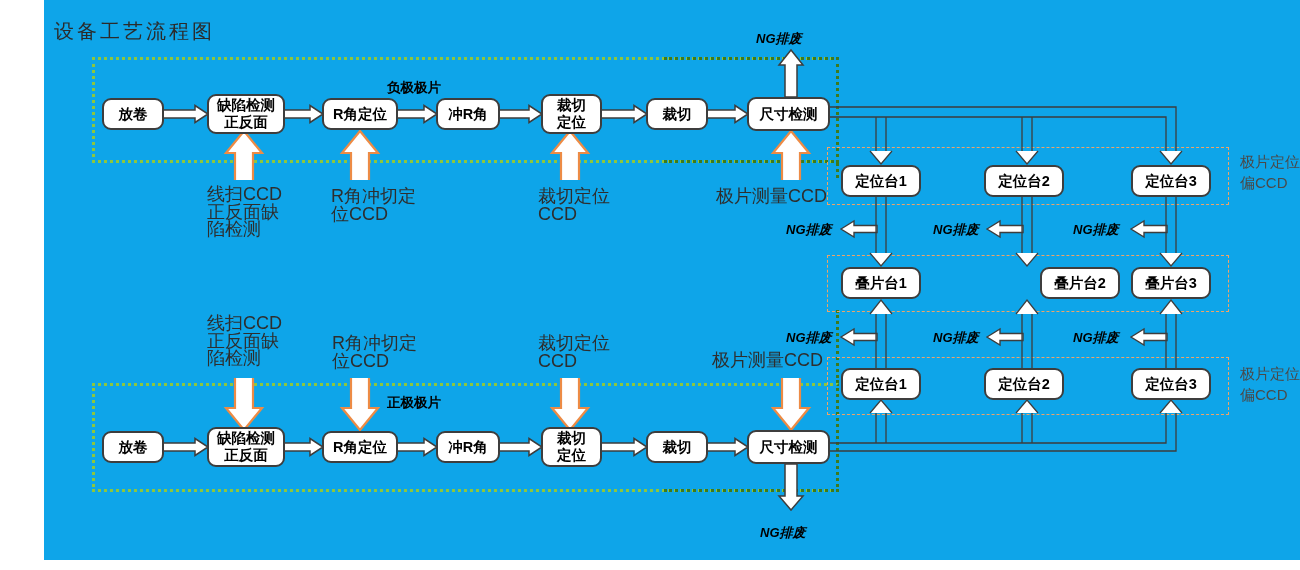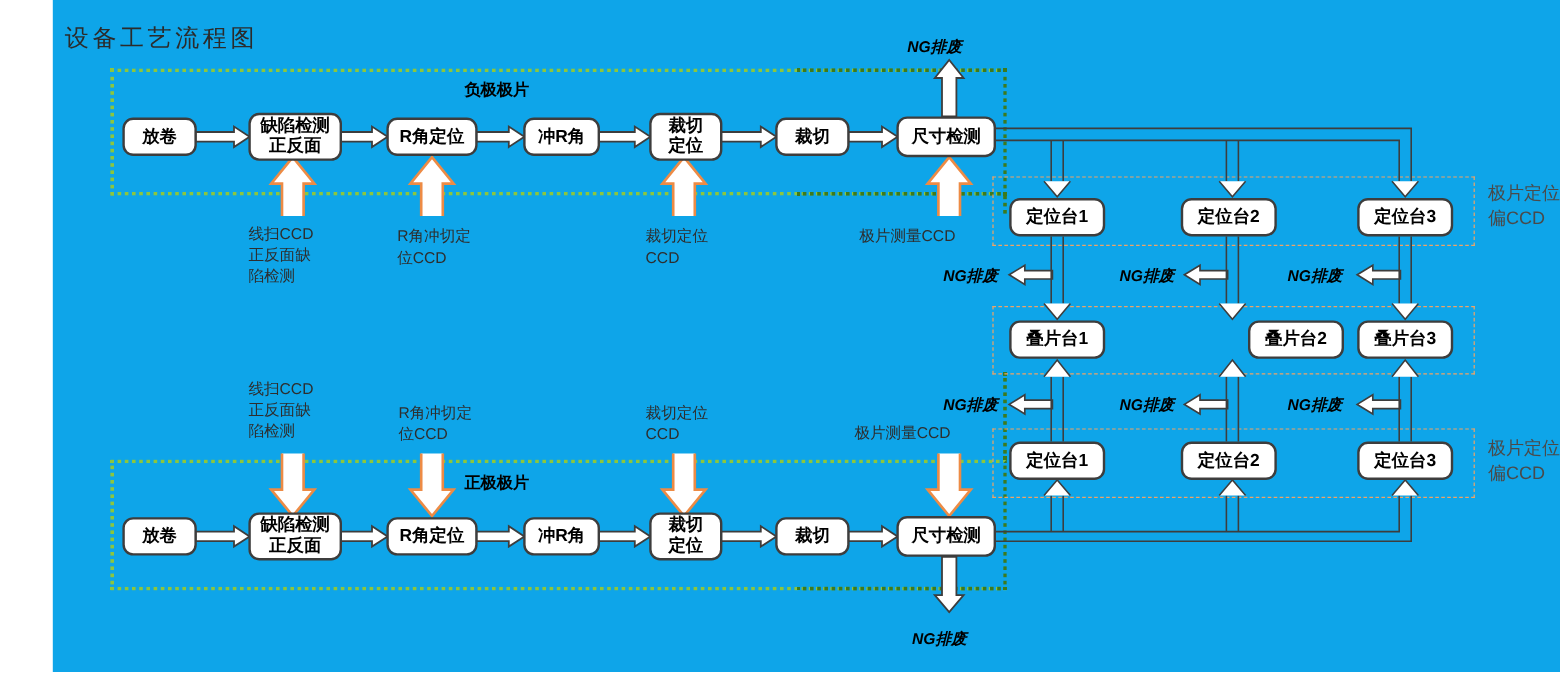--- a/index.html
+++ b/index.html
@@ -19,21 +19,21 @@
   .orange-frame.r1{left:783px;top:147px;width:402px;height:58px;}
   .orange-frame.r2{left:783px;top:255px;width:402px;height:57px;}
   .orange-frame.r3{left:783px;top:357px;width:402px;height:58px;}
   
   .pbox{box-sizing:border-box;background:#ffffff;border:2px solid #3d3d3d;border-radius:9px;
         display:flex;align-items:center;justify-content:center;text-align:center;
         font-size:14.5px;font-weight:bold;color:#000;line-height:17px;white-space:pre-line;z-index:4;}
   
   .seclabel{font-size:13.5px;font-weight:bold;color:#000;z-index:3;}
   .nglabel{font-size:13px;font-weight:bold;color:#000;z-index:5;white-space:nowrap;font-style:italic;}
-  .annot{font-size:13px;color:#2e2e2e;line-height:17.5px;white-space:pre-line;z-index:3;}
+  .annot{font-size:18px;color:#2e2e2e;line-height:17.5px;white-space:pre-line;z-index:3;}
   .sidelabel{font-size:15px;color:#4a4a4a;line-height:20.5px;white-space:pre-line;z-index:3;}
   #arrow-layer{position:absolute;left:0;top:0;z-index:2;}
   .frame-layer{z-index:1;}
 </style>
 </head>
 <body>
 
 <div id="stage">
 
   <div class="abs" id="diagram-title">设备工艺流程图</div>
@@ -125,21 +125,21 @@
     </g>
 
     <g fill="#ffffff" stroke="#ED8B45" stroke-width="2.2">
       <path d="M191,378 V408 H182 L200,430 L218,408 H209 V378"></path>
       <path d="M307,378 V408 H298 L316,430 L334,408 H325 V378"></path>
       <path d="M517,378 V408 H508 L526,430 L544,408 H535 V378"></path>
       <path d="M738,378 V408 H729 L747,430 L765,408 H756 V378"></path>
     </g>
   </svg>
 
-  <div class="abs seclabel" style="left:343px;top:66px;">负极极片</div>
+  <div class="abs seclabel" style="left:343px;top:79px;">负极极片</div>
   <div class="abs seclabel" style="left:343px;top:394px;text-align:center;">正极极片</div>
 
   <div class="abs pbox" style="left:58px;top:98px;width:62px;height:32px;">放卷</div>
   <div class="abs pbox" style="left:163px;top:94px;width:78px;height:40px;">缺陷检测
 正反面</div>
   <div class="abs pbox" style="left:278px;top:98px;width:76px;height:32px;">R角定位</div>
   <div class="abs pbox" style="left:392px;top:98px;width:64px;height:32px;">冲R角</div>
   <div class="abs pbox" style="left:497px;top:94px;width:61px;height:40px;">裁切
 定位</div>
   <div class="abs pbox" style="left:602px;top:98px;width:62px;height:32px;">裁切</div>

